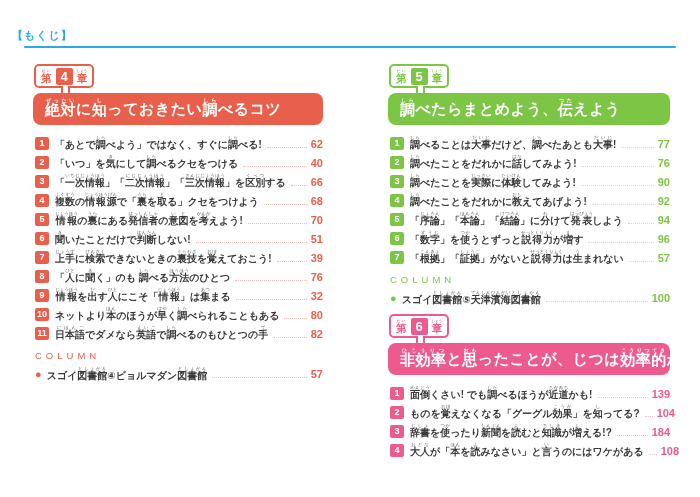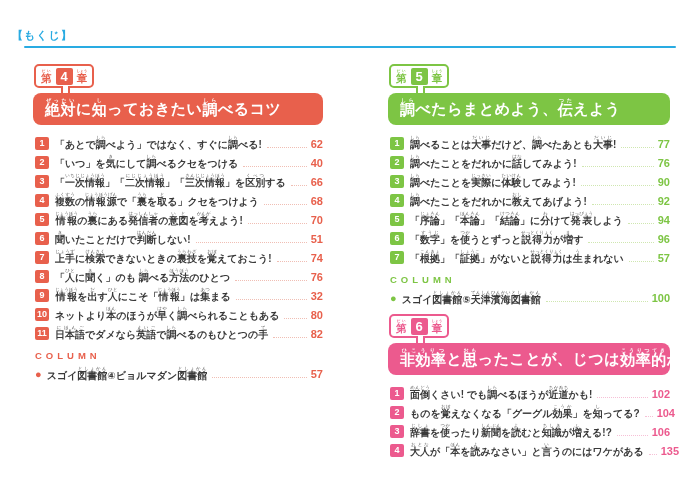--- a/index.html
+++ b/index.html
@@ -31,21 +31,21 @@
   .items{list-style:none;margin:10px 0 0 0;padding:0 0 0 2px;}
   .item{display:flex;align-items:flex-end;margin-bottom:3.5px;}
   .item-num{flex:0 0 auto;width:14px;height:13px;border-radius:2px;background:var(--c);color:#fff;
             font-size:9px;font-weight:bold;display:flex;align-items:center;justify-content:center;
             margin-right:6px;margin-bottom:1px;line-height:1;}
   .item-label{font-size:10px;font-weight:600;color:#3a3a3a;white-space:nowrap;line-height:1.15;}
   .item-label rt{font-size:4.5px;font-weight:500;color:#555;}
   .leader{flex:1 1 auto;border-bottom:1.5px dotted var(--cl);margin:0 4px 3px 5px;min-width:8px;}
   .item-page{flex:0 0 auto;font-size:11px;font-weight:bold;color:var(--c);line-height:1;margin-bottom:1px;}
   
-  .column-heading{margin:9px 0 0 2px;font-size:9.5px;font-weight:bold;color:var(--c);letter-spacing:4px;}
+  .column-heading{margin:9px 0 0 2px;font-size:9.5px;font-weight:normal;color:var(--c);letter-spacing:4px;}
   .column-row{display:flex;align-items:flex-end;margin-top:5px;padding-left:2px;}
   .column-bullet{flex:0 0 auto;color:var(--c);font-size:11px;line-height:1;margin-right:5px;margin-bottom:1px;}
   ruby{ruby-position:over;}
 </style>
 </head>
 <body>
 
 <div class="page">
   <span class="header-label" style="color: rgb(41, 171, 226);">【もくじ】</span>
   <div class="header-rule" style="background: rgb(41, 171, 226);"></div>
@@ -92,21 +92,21 @@
           <li class="item">
     <span class="item-num">6</span>
     <span class="item-label"><ruby>聞<rt>き</rt></ruby>いたことだけで<ruby>判断<rt>はんだん</rt></ruby>しない!</span>
     <span class="leader"></span>
     <span class="item-page">51</span>
   </li>
           <li class="item">
     <span class="item-num">7</span>
     <span class="item-label"><ruby>上手<rt>じょうず</rt></ruby>に<ruby>検索<rt>けんさく</rt></ruby>できないときの<ruby>裏技<rt>うらわざ</rt></ruby>を<ruby>覚<rt>おぼ</rt></ruby>えておこう!</span>
     <span class="leader"></span>
-    <span class="item-page">74</span>
+    <span class="item-page">39</span>
   </li>
           <li class="item">
     <span class="item-num">8</span>
     <span class="item-label">「<ruby>人<rt>ひと</rt></ruby>に<ruby>聞<rt>き</rt></ruby>く」のも <ruby>調<rt>しら</rt></ruby>べる<ruby>方法<rt>ほうほう</rt></ruby>のひとつ</span>
     <span class="leader"></span>
     <span class="item-page">76</span>
   </li>
           <li class="item">
     <span class="item-num">9</span>
     <span class="item-label"><ruby>情報<rt>じょうほう</rt></ruby>を<ruby>出<rt>だ</rt></ruby>す<ruby>人<rt>ひと</rt></ruby>にこそ「<ruby>情報<rt>じょうほう</rt></ruby>」は<ruby>集<rt>あつ</rt></ruby>まる</span>
@@ -202,38 +202,38 @@
       <span class="badge-num">6</span>
       <span class="badge-kanji"><ruby>章<rt>しょう</rt></ruby></span>
       <span class="badge-tail"></span>
     </div>
     <h2 class="chapter-title"><ruby>非効率<rt>ひこうりつ</rt></ruby>と<ruby>思<rt>おも</rt></ruby>ったことが、じつは<ruby>効率的<rt>こうりつてき</rt></ruby>かも!</h2>
     <ul class="items">
           <li class="item">
     <span class="item-num">1</span>
     <span class="item-label"><ruby>面倒<rt>めんどう</rt></ruby>くさい! でも<ruby>調<rt>しら</rt></ruby>べるほうが<ruby>近道<rt>ちかみち</rt></ruby>かも!</span>
     <span class="leader"></span>
-    <span class="item-page">102</span>
+    <span class="item-page">139</span>
   </li>
           <li class="item">
     <span class="item-num">2</span>
     <span class="item-label">ものを<ruby>覚<rt>おぼ</rt></ruby>えなくなる「グーグル<ruby>効果<rt>こうか</rt></ruby>」を<ruby>知<rt>し</rt></ruby>ってる?</span>
     <span class="leader"></span>
     <span class="item-page">104</span>
   </li>
           <li class="item">
     <span class="item-num">3</span>
     <span class="item-label"><ruby>辞書<rt>じしょ</rt></ruby>を<ruby>使<rt>つか</rt></ruby>ったり<ruby>新聞<rt>しんぶん</rt></ruby>を<ruby>読<rt>よ</rt></ruby>むと<ruby>知識<rt>ちしき</rt></ruby>が<ruby>増<rt>ふ</rt></ruby>える!?</span>
     <span class="leader"></span>
-    <span class="item-page">106</span>
+    <span class="item-page">184</span>
   </li>
           <li class="item">
     <span class="item-num">4</span>
     <span class="item-label"><ruby>大人<rt>おとな</rt></ruby>が「<ruby>本<rt>ほん</rt></ruby>を<ruby>読<rt>よ</rt></ruby>みなさい」と<ruby>言<rt>い</rt></ruby>うのにはワケがある</span>
     <span class="leader"></span>
-    <span class="item-page">135</span>
+    <span class="item-page">108</span>
   </li>
         </ul>
     
     
   </section>
     </div>
 </div>
 
 </body></html>

